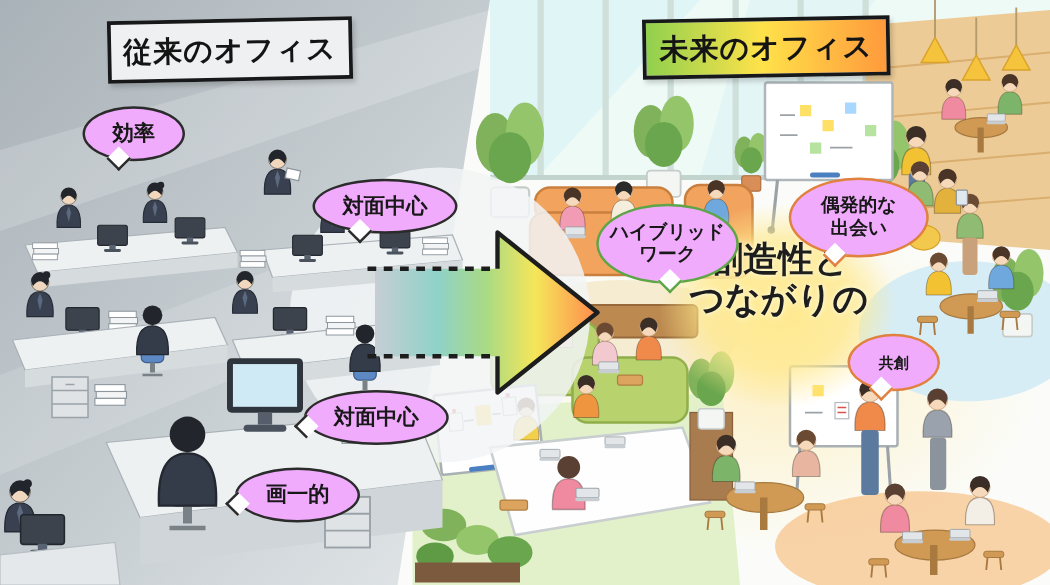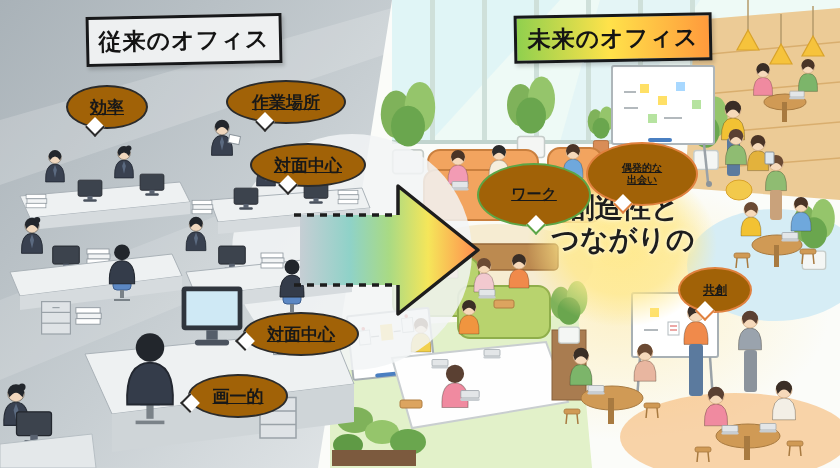--- a/index.html
+++ b/index.html
@@ -10,39 +10,39 @@
   
   .title-box{position:absolute;z-index:3;display:flex;align-items:center;justify-content:center;
              font-weight:800;font-size:23px;color:#141414;border:3px solid #17181a;
              letter-spacing:1px;box-shadow:2px 3px 4px rgba(0,0,0,.18);}
   .title-left{left:86px;top:15px;width:190px;height:44px;background:#eef0f1;transform:rotate(-1.2deg);}
   .title-right{left:514px;top:14px;width:192px;height:42px;transform:rotate(-1deg);
                background:linear-gradient(90deg,#90d04e 0%,#ffe24a 48%,#ff9a3c 100%);}
 
   
   .bubble{position:absolute;z-index:3;display:flex;flex-direction:column;align-items:center;justify-content:center;
-          background:#a16207;border-radius:50%;font-weight:800;color:#181818;text-align:center;line-height:1.18;text-decoration:underline;}
+          background:#f0abfc;border-radius:50%;font-weight:800;color:#181818;text-align:center;line-height:1.18;}
   .b-dark{border:2.5px solid #2b2b2b;}
   .b-green{border:2.5px solid #5da546;}
   .b-orange{border:2.5px solid #e0813f;}
   .bubble::after{content:'';position:absolute;width:12px;height:12px;background:#fff;
                  border-right:2.5px solid #2b2b2b;border-bottom:2.5px solid #2b2b2b;}
   .b-green::after{border-color:#5da546;}
   .b-orange::after{border-color:#e0813f;}
   .tail-d::after{bottom:-7px;left:26%;transform:rotate(45deg);}
   .tail-dc::after{bottom:-7px;left:45%;transform:rotate(45deg);}
   .tail-l::after{left:-7px;top:50%;transform:rotate(135deg);}
 
   .bub-kouritsu{left:66px;top:85px;width:78px;height:40px;font-size:17px;}
   .bub-sagyou{left:226px;top:80px;width:116px;height:40px;font-size:17px;}
   .bub-taimen1{left:250px;top:143px;width:112px;height:40px;font-size:17px;}
   .bub-taimen2{left:243px;top:312px;width:112px;height:40px;font-size:17px;}
   .bub-kakuitsu{left:188px;top:374px;width:96px;height:40px;font-size:17px;}
   .bub-hybrid{left:477px;top:163px;width:110px;height:60px;font-size:15px;}
-  .bub-guuhatsu{left:586px;top:142px;width:108px;height:60px;font-size:10px;}
+  .bub-guuhatsu{left:631px;top:142px;width:108px;height:60px;font-size:15px;}
   .bub-ai{left:545px;top:296px;width:90px;height:40px;font-size:17px;}
   .bub-kyousou{left:678px;top:267px;width:70px;height:42px;font-size:12px;}
   .bub-tayousei{left:744px;top:316px;width:92px;height:40px;font-size:17px;}
 
   
   .center-msg{position:absolute;z-index:2;left:548px;top:192px;width:150px;text-align:center;
               font-size:28px;font-weight:800;color:#1d1d1d;line-height:1.14;
               text-shadow:0 0 6px #fff6c8,0 0 14px #ffeea0,0 0 3px #fff;}
 </style>
 </head>
@@ -385,34 +385,32 @@
     <line x1="294" y1="285" x2="398" y2="285" stroke="#1d1d1d" stroke-width="3.5" stroke-dasharray="7 6"></line>
   </g>
 </svg>
 
   <div class="title-box title-left">従来のオフィス</div>
   <div class="title-box title-right">未来のオフィス</div>
 
   <div class="bubble b-dark tail-d bub-kouritsu">
     <span>効率</span>
   </div>
-  <div class="bubble b-dark tail-d bub-sagyou">
-    <span>作業場所</span>
-  </div>
   <div class="bubble b-dark tail-d bub-taimen1">
     <span>対面中心</span>
   </div>
   <div class="bubble b-dark tail-l bub-taimen2">
     <span>対面中心</span>
   </div>
   <div class="bubble b-dark tail-l bub-kakuitsu">
     <span>画一的</span>
   </div>
 
   <div class="bubble b-green tail-dc bub-hybrid">
+    <span>ハイブリッド</span>
     <span>ワーク</span>
   </div>
   <div class="bubble b-orange tail-d bub-guuhatsu">
     <span>偶発的な</span>
     <span>出会い</span>
   </div>
   <div class="bubble b-orange tail-d bub-kyousou">
     <span>共創</span>
   </div>
 

